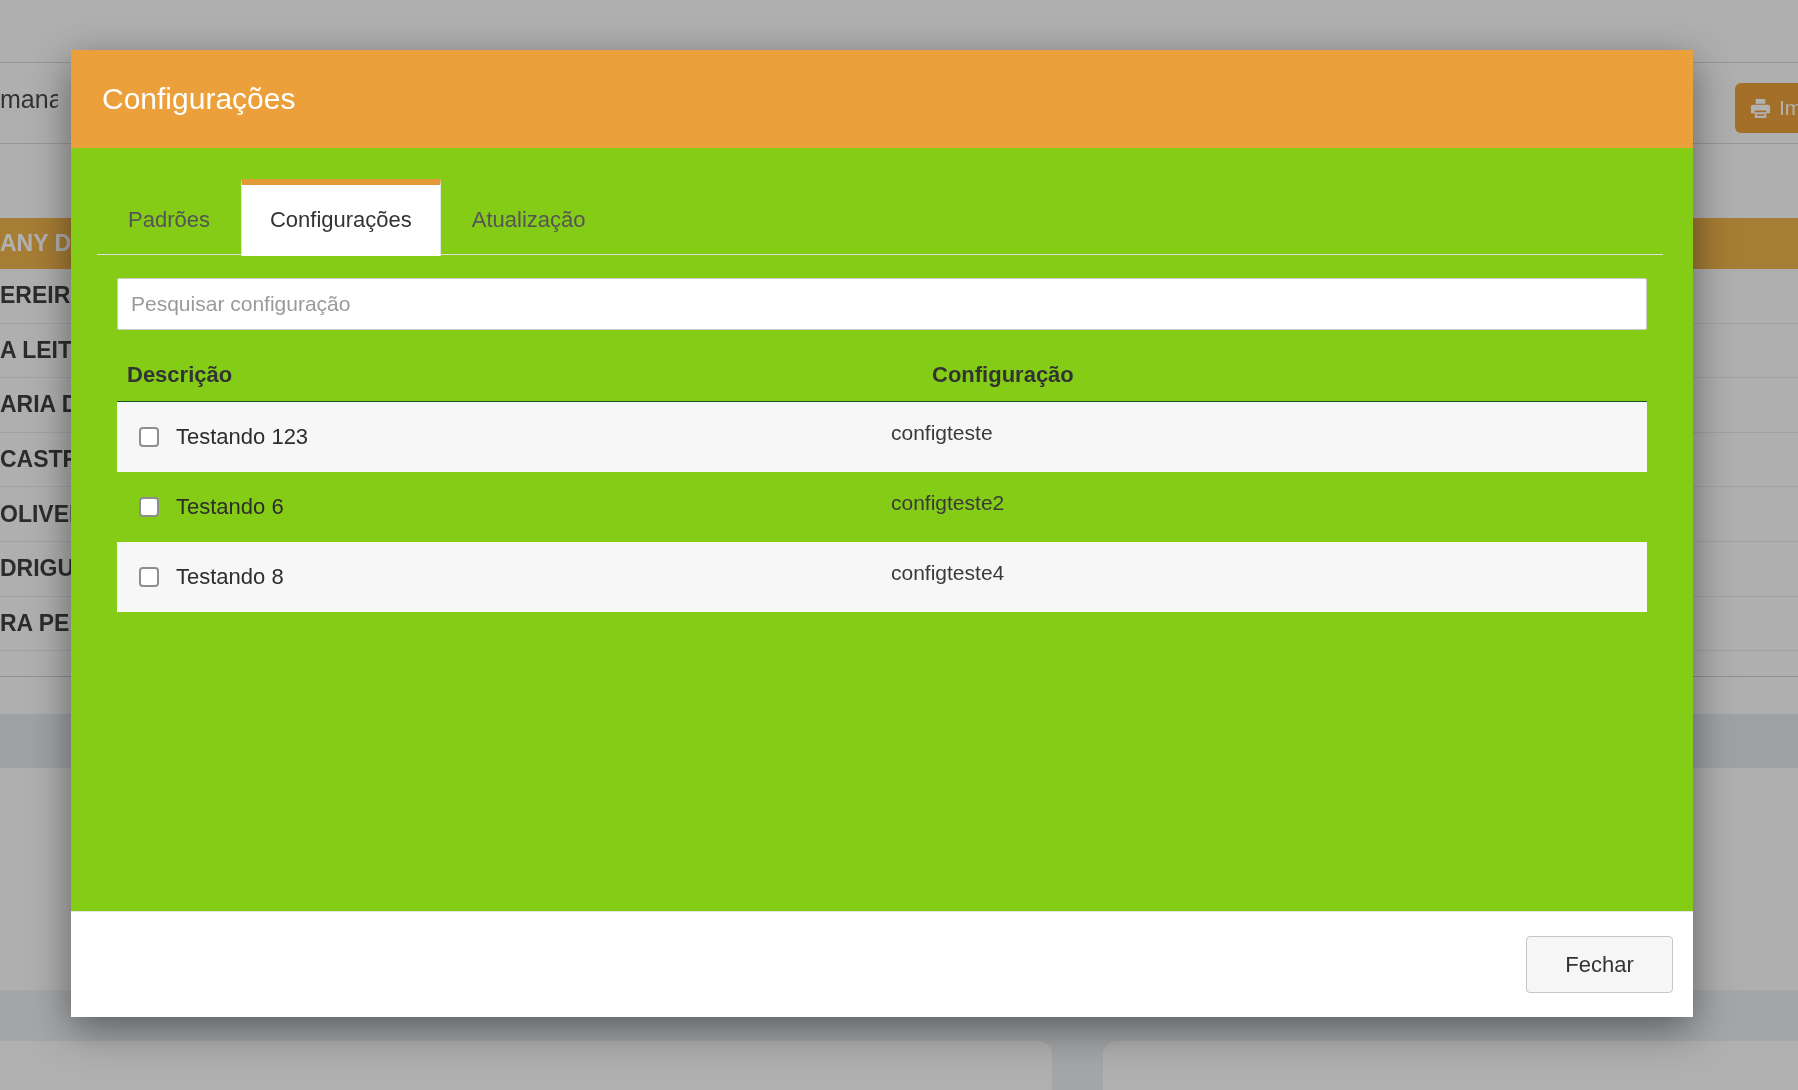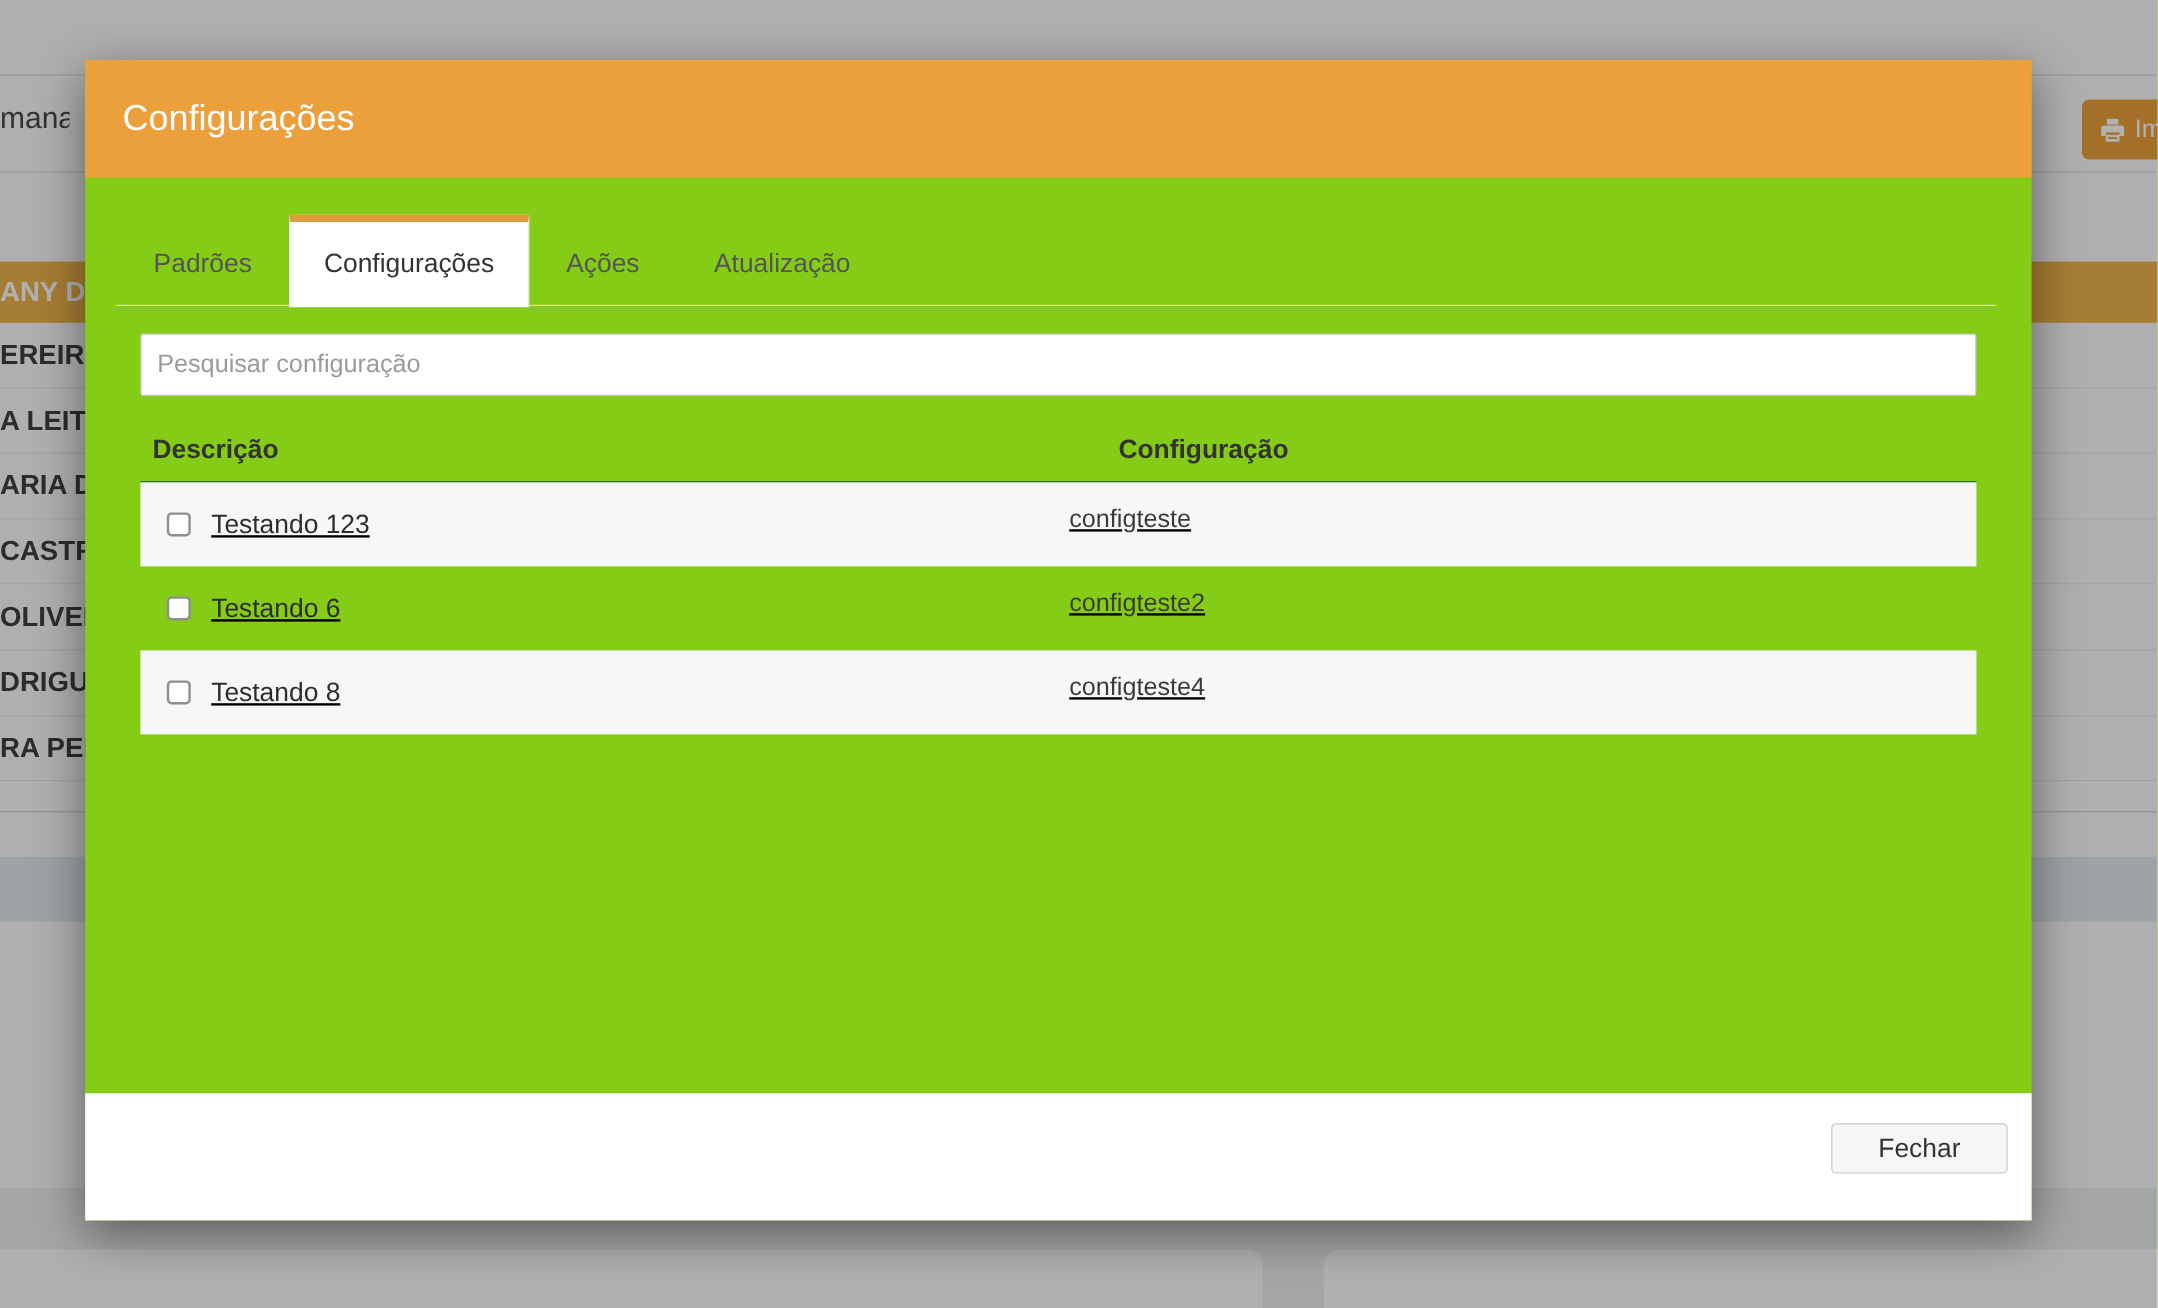--- a/index.html
+++ b/index.html
@@ -73,35 +73,35 @@
   }
   .search-input::placeholder{color:#9a9a9a;opacity:1;}
   .cfg-table{margin:18px 46px 0 46px;}
   .cfg-head{
     display:grid;grid-template-columns:774px 1fr;align-items:center;height:53px;
     border-bottom:1px solid #14532d;
     gap:41px;
   }
   .cfg-head .col{font-size:22px;font-weight:bold;color:#333;}
   .cfg-head .col.c1{padding-left:10px;}
-  .cfg-row{display:grid;grid-template-columns:774px 1fr;align-items:center;height:70px;text-decoration:underline;}
+  .cfg-row{display:grid;grid-template-columns:774px 1fr;align-items:center;height:70px;}
   .cfg-row.odd{background:#f7f7f8;}
   .cfg-cell-desc{display:flex;align-items:center;}
   .checkbox{
     width:20px;height:20px;margin-left:22px;border:2px solid #8e8e8e;border-radius:4px;
     background:#fff;box-sizing:border-box;flex:0 0 auto;cursor:pointer;
   }
   .cfg-desc-label{margin-left:17px;font-size:22px;color:#2d2d2d;}
   .cfg-value{font-size:21px;color:#3a3a3a;align-self:center;position:relative;top:-4px;}
   .modal-footer{
     position:absolute;left:0;right:0;bottom:0;height:105px;border-top:1px solid #e4e4e4;
     background:#fff;
   }
   .close-btn{
-    position:absolute;right:20px;top:24px;width:147px;height:42px;
+    position:absolute;right:20px;top:24px;width:147px;height:57px;
     background:#f6f6f6;border:1px solid #c6c6c6;border-radius:4px;
     font-size:22px;color:#333;font-family:"Liberation Sans",sans-serif;cursor:pointer;
   }
 </style>
 </head>
 <body>
 
 <div class="backdrop">
   <div class="hline l1"></div>
   <div class="hline l2"></div>
@@ -156,21 +156,20 @@
 <div class="overlay"></div>
 
 <div class="modal">
   <div class="modal-header">
     <div class="modal-title">Configurações</div>
   </div>
 
   <div class="tabs">
     <div class="tab">Padrões</div>
     <div class="tab active">Configurações</div>
-    <div class="tab">Ações</div>
     <div class="tab">Atualização</div>
   </div>
 
   <div class="search-wrap">
     <input class="search-input" type="text" placeholder="Pesquisar configuração" style="">
   </div>
 
   <div class="cfg-table">
     <div class="cfg-head">
       <div class="col c1">Descrição</div>

